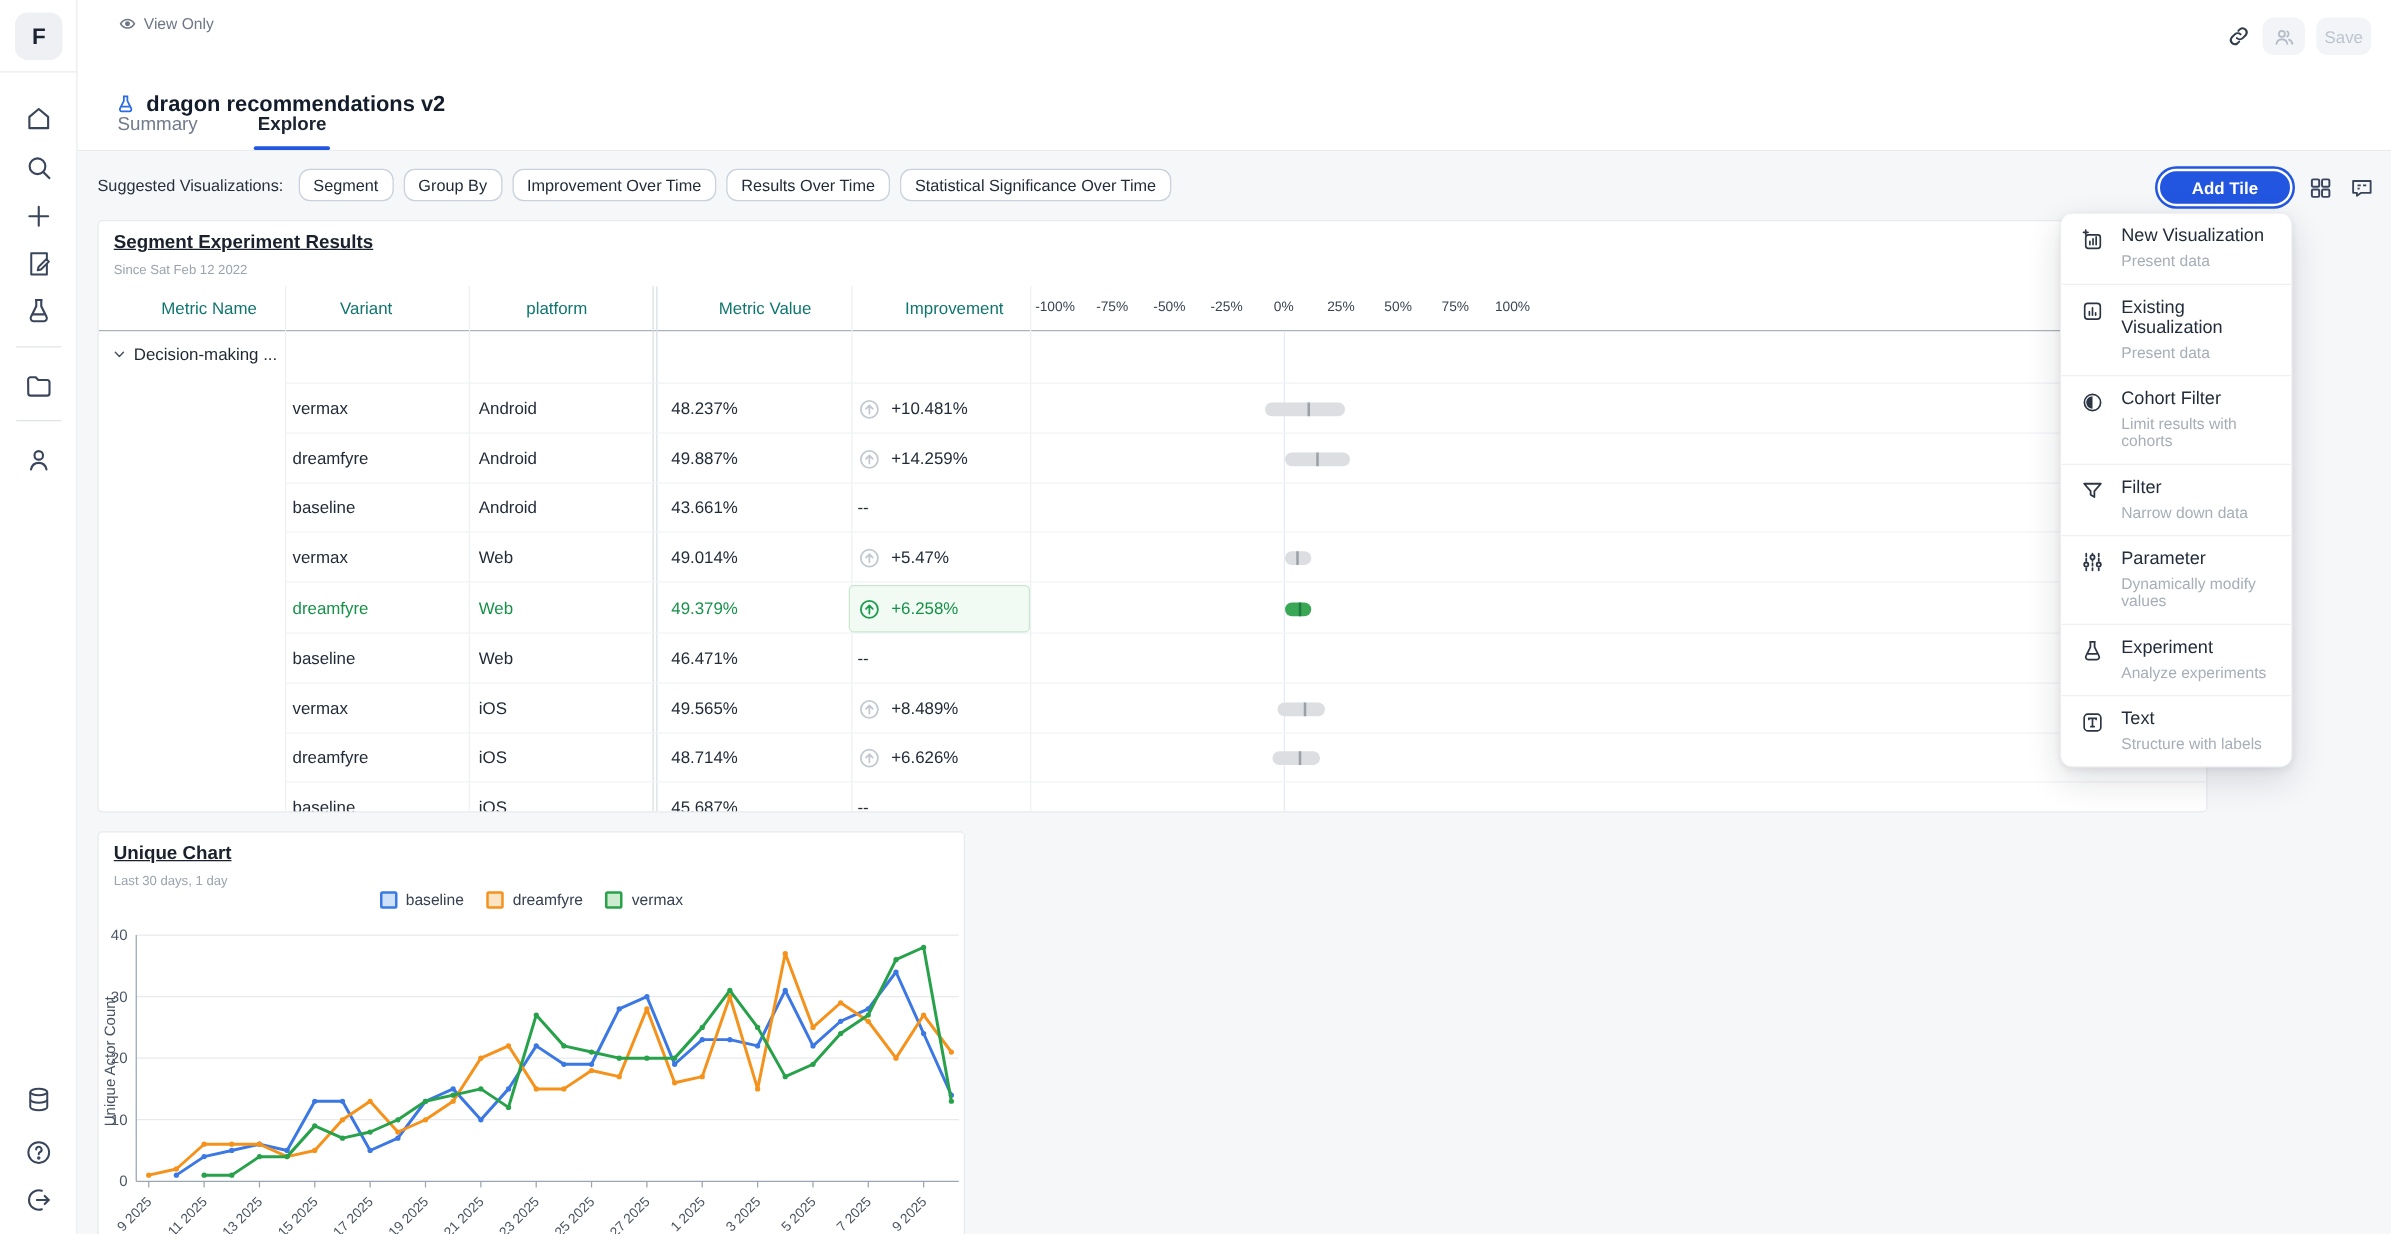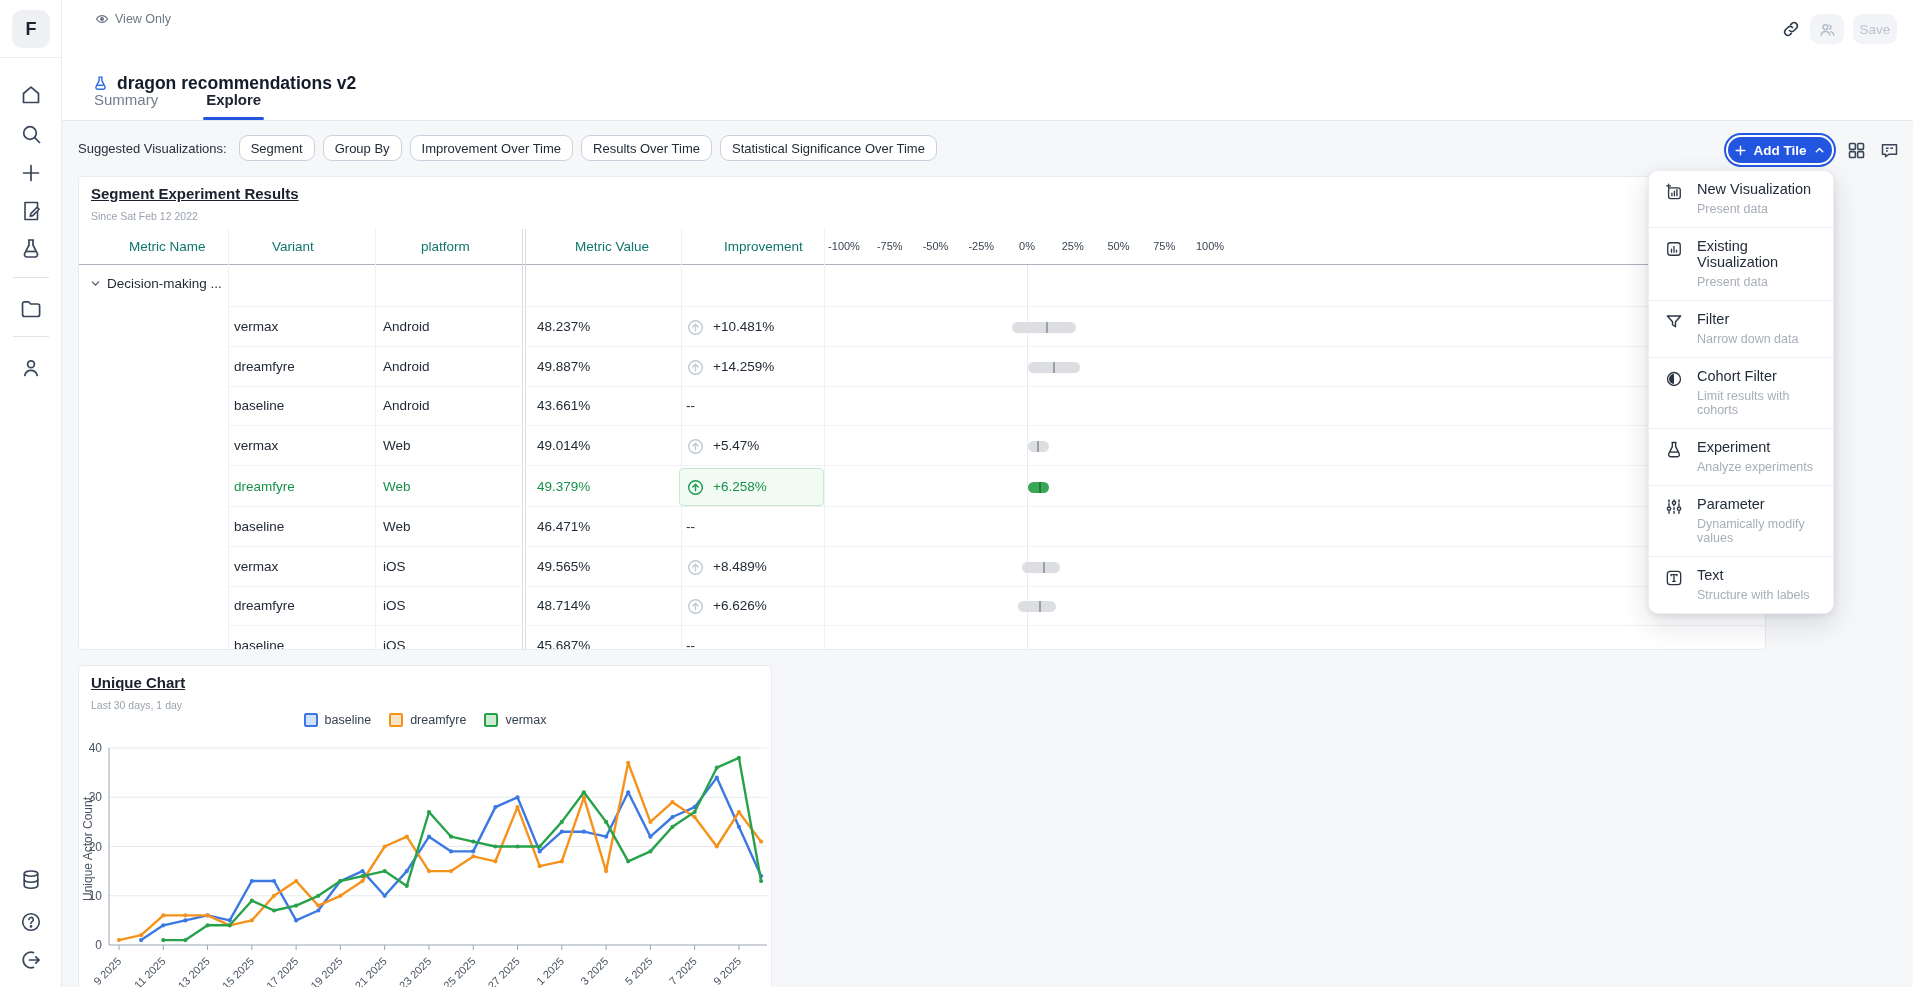--- a/index.html
+++ b/index.html
@@ -43,21 +43,21 @@
   
   #content { position:absolute; left:62px; top:121px; right:0; bottom:0; background:#f6f7f9; }
   #suggest-row { position:absolute; left:16px; top:14px; display:flex; align-items:center; gap:8px; }
   #suggest-label { font-size:13px; color:#28303c; margin-right:4px; }
   .pill { background:#fff; border:1px solid #c9d1dc; border-radius:9px; padding:4.5px 11px;
     font-size:13px; color:#222b38; cursor:pointer; white-space:nowrap;text-align:right; }
 
   #add-tile { position:absolute; left:1666px; top:16px; width:104px; height:26px; background:#2356e0;
     border:none; border-radius:13px; color:#fff; font-size:13.5px; font-weight:bold;
     display:flex; align-items:center; justify-content:center; gap:6px; cursor:pointer;
-    box-shadow:0 0 0 2px #fff, 0 0 0 4px #2356e0; }
+    box-shadow:0 0 0 2px #fff, 0 0 0 4px #2356e0;flex-direction:column; }
   #add-tile svg { width:13px; height:13px; }
   #grid-btn, #comment-btn { position:absolute; top:18px; width:22px; height:22px; color:#39455a; cursor:pointer; }
   #grid-btn { left:1783px; } #comment-btn { left:1816px; }
   #grid-btn svg, #comment-btn svg { width:21px; height:21px; }
 
   
   #tile-table { position:absolute; left:16px; top:55px; width:1688px; height:474px; background:#fff;
     border:1px solid #e8eaee; border-radius:4px; overflow:hidden; }
   .tile-title { position:absolute; left:12px; top:8px; font-size:15px; font-weight:bold;
     color:#1a202c; text-decoration:underline; }
@@ -439,65 +439,65 @@
             <path d="M9 15.8v-3.6M12 15.8V8.8M15 15.8v-2.4"></path>
           </svg>
         </span>
         <span>
           <span class="m-title" style="display:block">Existing Visualization</span>
           <span class="m-sub" style="display:block">Present data</span>
         </span>
       </div>
       <div class="m-item">
         <span class="icn">
+          <svg viewBox="0 0 24 24" fill="none" stroke="currentColor" stroke-width="1.6">
+            <circle cx="12" cy="12" r="7.8"></circle>
+            <path d="M12 6a6 6 0 0 0 0 12z" fill="currentColor" stroke="none"></path>
+          </svg>
+        </span>
+        <span>
+          <span class="m-title" style="display:block">Cohort Filter</span>
+          <span class="m-sub" style="display:block">Limit results with cohorts</span>
+        </span>
+      </div>
+      <div class="m-item">
+        <span class="icn">
           <svg viewBox="0 0 24 24" fill="none" stroke="currentColor" stroke-width="1.7" stroke-linejoin="round">
             <path d="M4 4.8h16l-6.2 7v5.8l-3.6-2.3v-3.5z"></path>
           </svg>
         </span>
         <span>
           <span class="m-title" style="display:block">Filter</span>
           <span class="m-sub" style="display:block">Narrow down data</span>
-        </span>
-      </div>
-      <div class="m-item">
-        <span class="icn">
-          <svg viewBox="0 0 24 24" fill="none" stroke="currentColor" stroke-width="1.6">
-            <circle cx="12" cy="12" r="7.8"></circle>
-            <path d="M12 6a6 6 0 0 0 0 12z" fill="currentColor" stroke="none"></path>
-          </svg>
-        </span>
-        <span>
-          <span class="m-title" style="display:block">Cohort Filter</span>
-          <span class="m-sub" style="display:block">Limit results with cohorts</span>
-        </span>
-      </div>
-      <div class="m-item">
-        <span class="icn">
-          <svg viewBox="0 0 24 24" fill="none" stroke="currentColor" stroke-width="1.7" stroke-linejoin="round">
-            <path d="M9 3h6M10 3v5l-4.2 8.4A2.4 2.4 0 0 0 8 20h8a2.4 2.4 0 0 0 2.2-3.6L14 8V3"></path>
-            <path d="M7.3 14.5h9.4"></path>
-          </svg>
-        </span>
-        <span>
-          <span class="m-title" style="display:block">Experiment</span>
-          <span class="m-sub" style="display:block">Analyze experiments</span>
         </span>
       </div>
       <div class="m-item">
         <span class="icn">
           <svg viewBox="0 0 24 24" fill="none" stroke="currentColor" stroke-width="1.7" stroke-linecap="round">
             <path d="M6 3.5v16M12 3.5v16M18 3.5v16" stroke-dasharray="2.4 2.2"></path>
             <circle cx="6" cy="14" r="2" fill="#fff"></circle>
             <circle cx="12" cy="7" r="2" fill="#fff"></circle>
             <circle cx="18" cy="14" r="2" fill="#fff"></circle>
           </svg>
         </span>
         <span>
           <span class="m-title" style="display:block">Parameter</span>
           <span class="m-sub" style="display:block">Dynamically modify values</span>
+        </span>
+      </div>
+      <div class="m-item">
+        <span class="icn">
+          <svg viewBox="0 0 24 24" fill="none" stroke="currentColor" stroke-width="1.7" stroke-linejoin="round">
+            <path d="M9 3h6M10 3v5l-4.2 8.4A2.4 2.4 0 0 0 8 20h8a2.4 2.4 0 0 0 2.2-3.6L14 8V3"></path>
+            <path d="M7.3 14.5h9.4"></path>
+          </svg>
+        </span>
+        <span>
+          <span class="m-title" style="display:block">Experiment</span>
+          <span class="m-sub" style="display:block">Analyze experiments</span>
         </span>
       </div>
       <div class="m-item">
         <span class="icn">
           <svg viewBox="0 0 24 24" fill="none" stroke="currentColor" stroke-width="1.6" stroke-linecap="round">
             <rect x="4" y="4" width="16" height="16" rx="3.5"></rect>
             <path d="M8.5 9.2V8h7v1.2M12 8v8m-1.6 0h3.2"></path>
           </svg>
         </span>
         <span>

